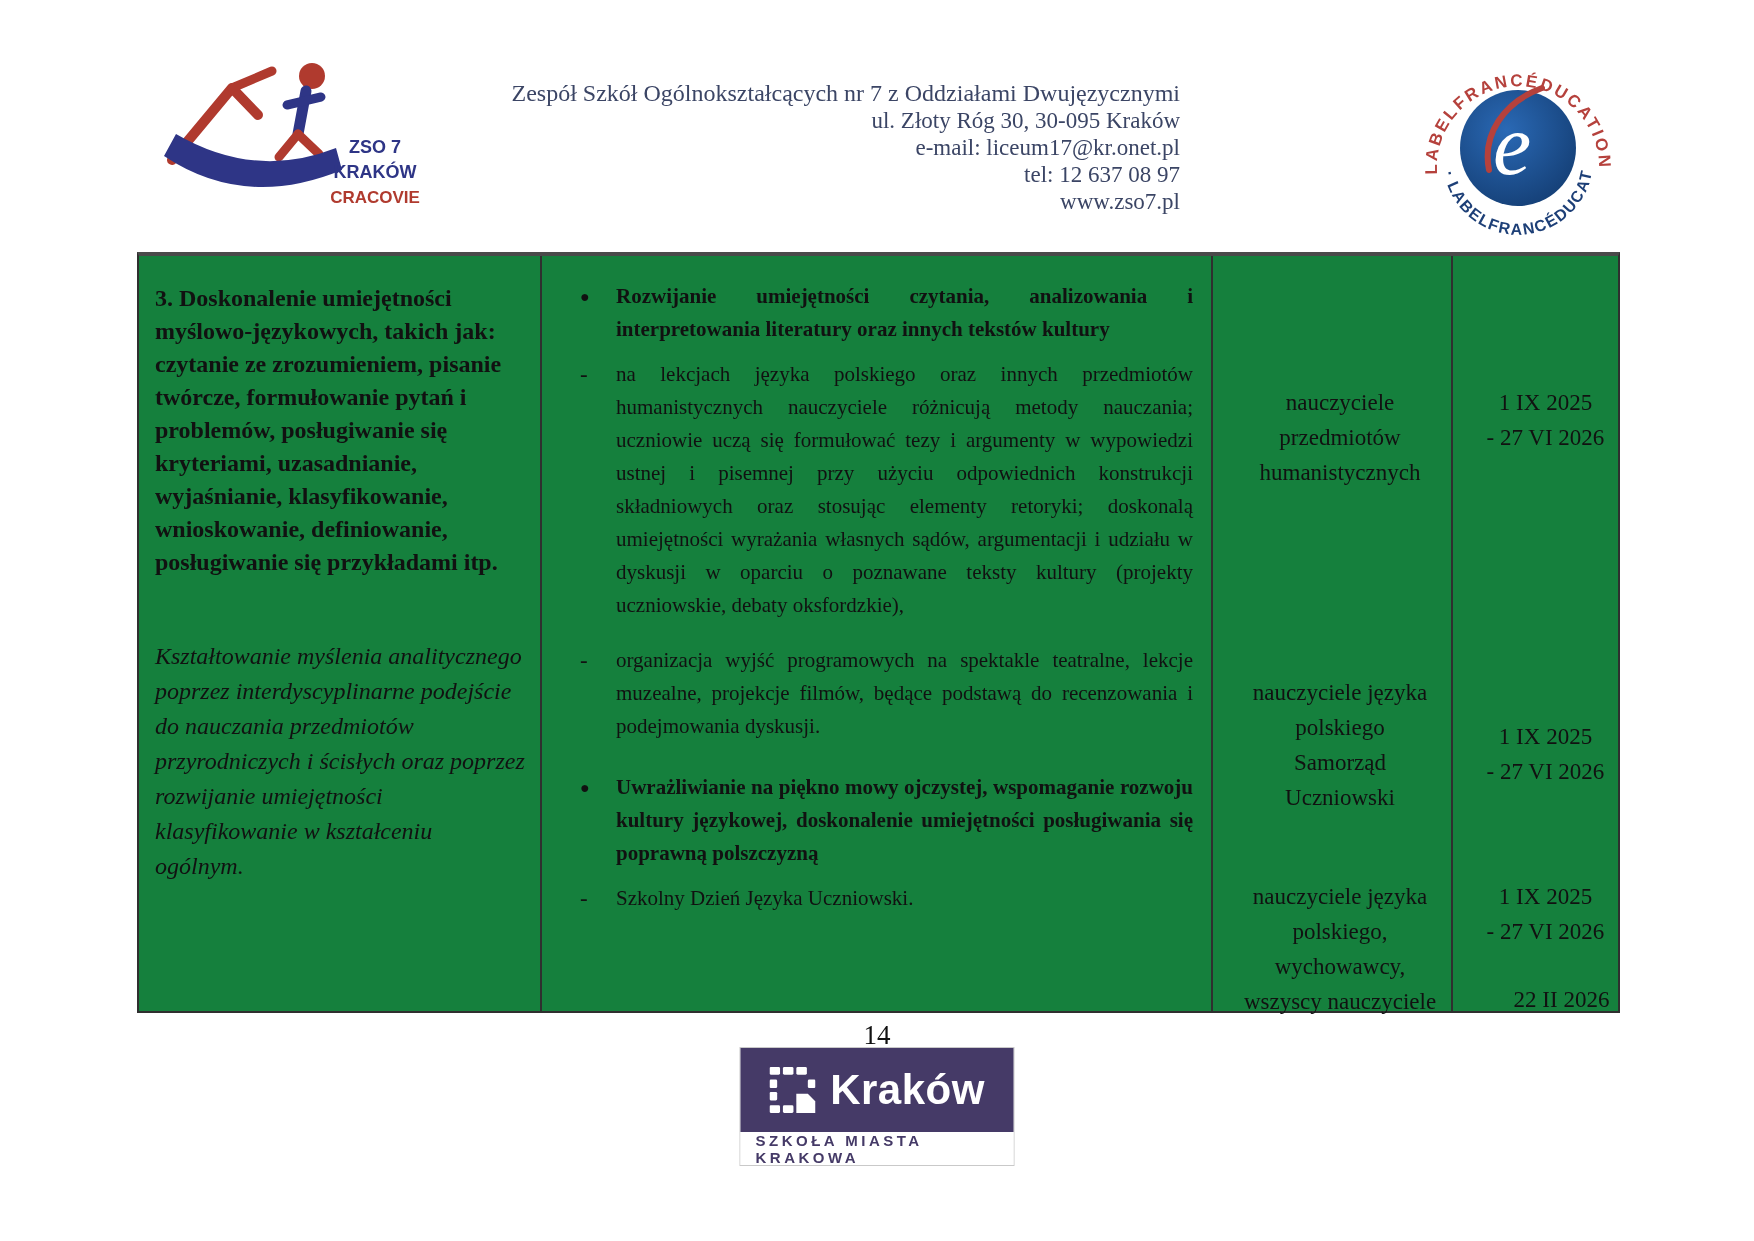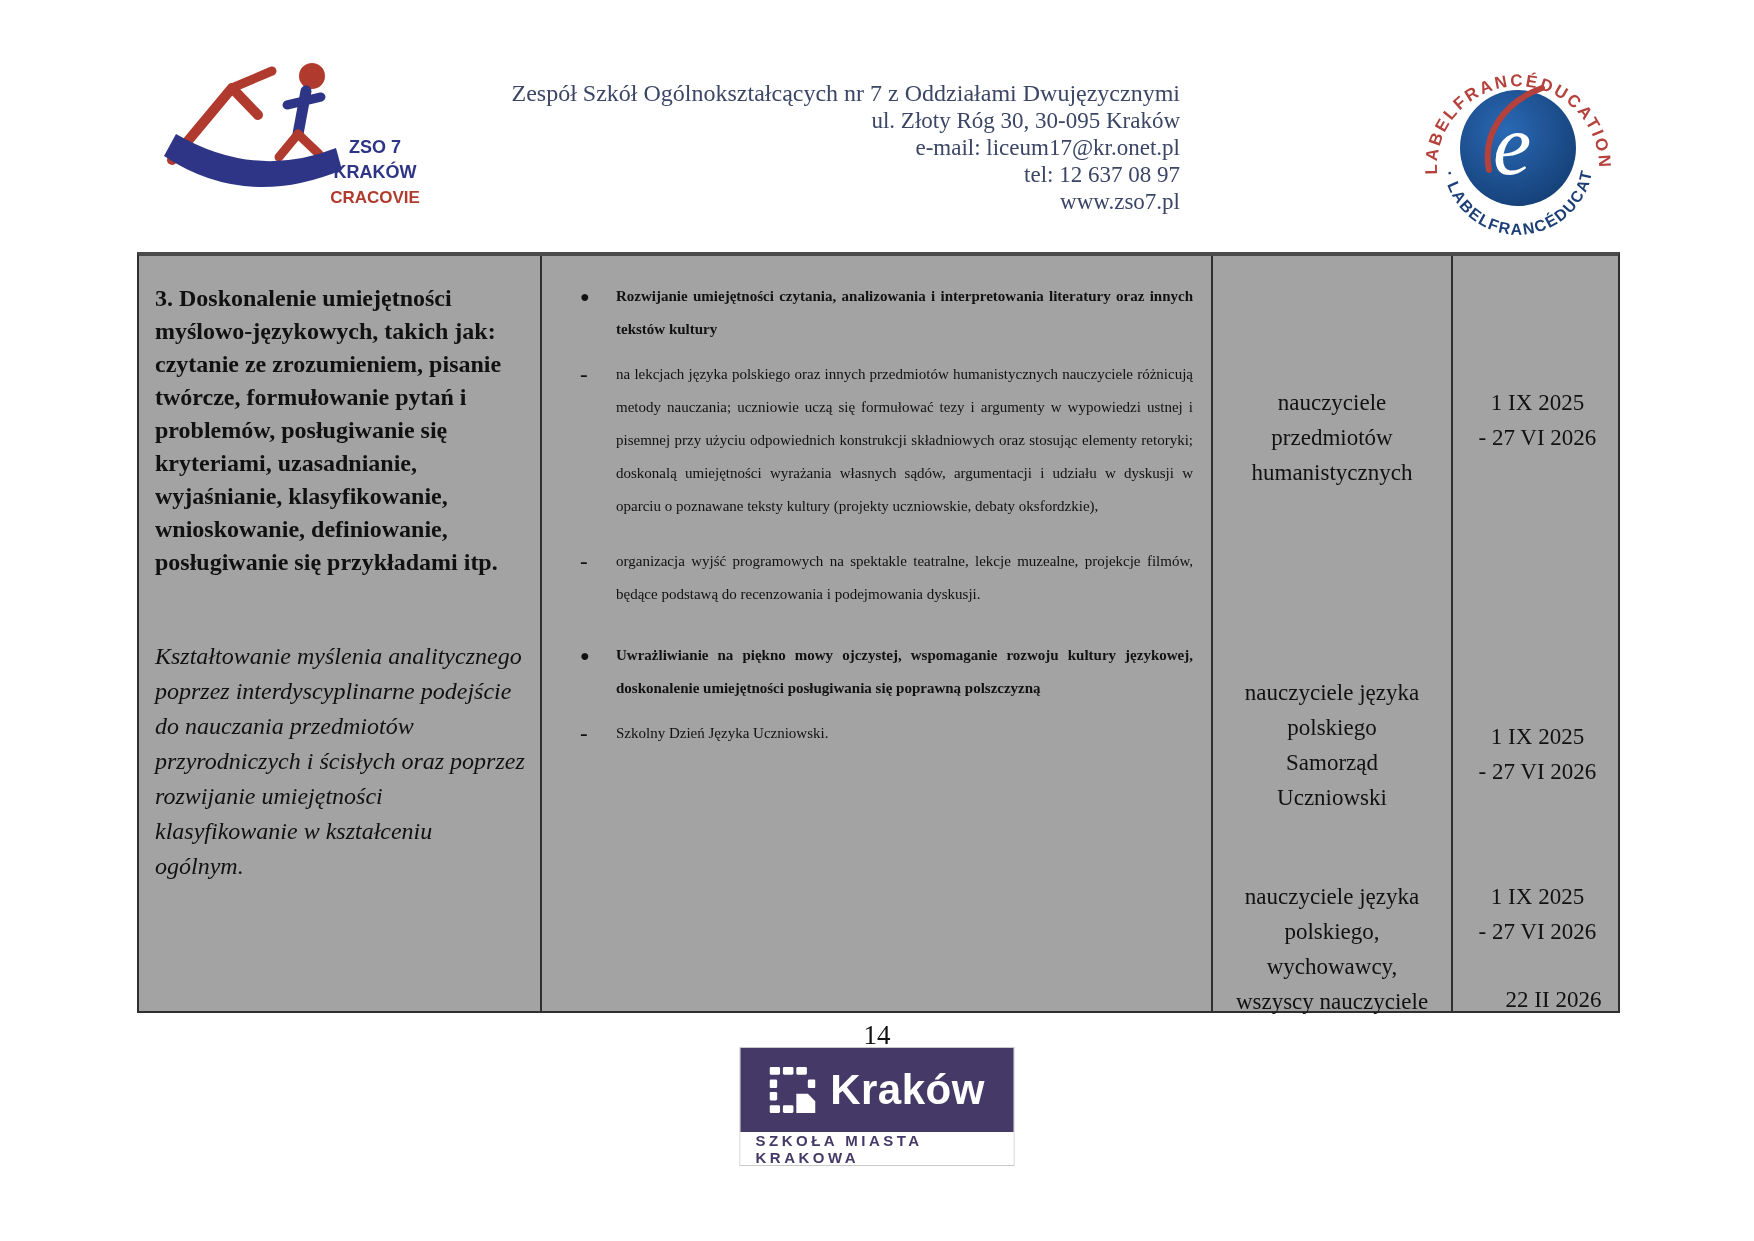--- a/index.html
+++ b/index.html
@@ -25,48 +25,48 @@
   .lfe-logo { position: absolute; left: 1422px; top: 48px; width: 192px; height: 192px; }
 
   
   .plan-table {
     position: absolute; left: 137px; top: 252px;
     width: 1483px; height: 761px;
     display: grid;
     grid-template-columns: 403px 671px 240px 169px;
     border: 2px solid #2f2f2f;
     border-top: 4px solid #4a4a4a;
-    background: #a3a3a3;
+    background: #15803d;
   }
   .col { border-right: 2px solid #2f2f2f; position: relative; }
   .col:last-child { border-right: none; }
 
   
   .col-goal { padding: 26px 14px 10px 16px; }
   .goal-title {
     font-weight: bold; font-size: 24px; line-height: 33px; text-align: left;
   }
   .goal-subtitle {
     margin-top: 60px; font-style: italic; font-size: 24px; line-height: 35px;
   }
 
   
   .col-tasks { padding: 24px 18px 8px 38px; }
   .task { display: flex; align-items: flex-start; }
   .task .marker { width: 36px; flex: 0 0 36px; font-size: 23px; line-height: 33px; }
   .task.bullet .marker { font-size: 16px; line-height: 33px; }
-  .task .task-text { flex: 1; font-size: 15px; line-height: 33px; text-align: justify; }
+  .task .task-text { flex: 1; font-size: 21px; line-height: 33px; text-align: justify; }
   .task.bullet .task-text { font-weight: bold; }
   .task + .task { margin-top: 12px; }
   .task.gap-md { margin-top: 22px; }
   .task.gap-lg { margin-top: 28px; }
 
   
   .resp-block, .date-block {
-    position: absolute; left: 0; width: 100%;
+    position: absolute; left: 8px; width: 100%;
     text-align: center; font-size: 23px; line-height: 35px;
     white-space: pre-line;
   }
   .resp-1 { top: 129px; }
   .resp-2 { top: 419px; }
   .resp-3 { top: 623px; }
   .date-1 { top: 129px; }
   .date-2 { top: 463px; }
   .date-3 { top: 623px; }
   .date-4 { top: 726px; padding-left: 32px; }

